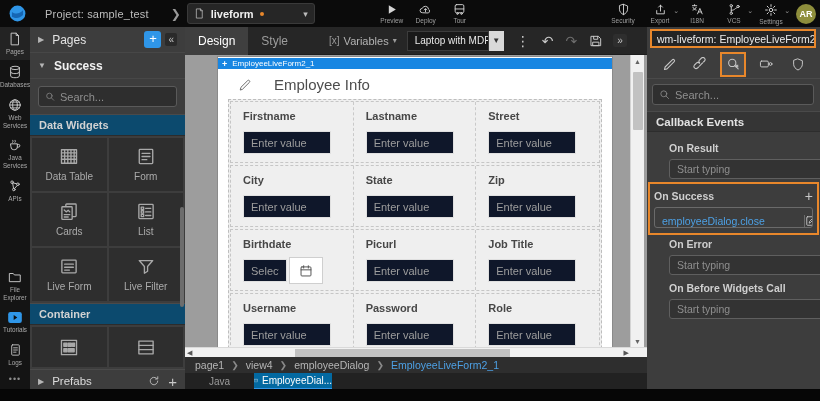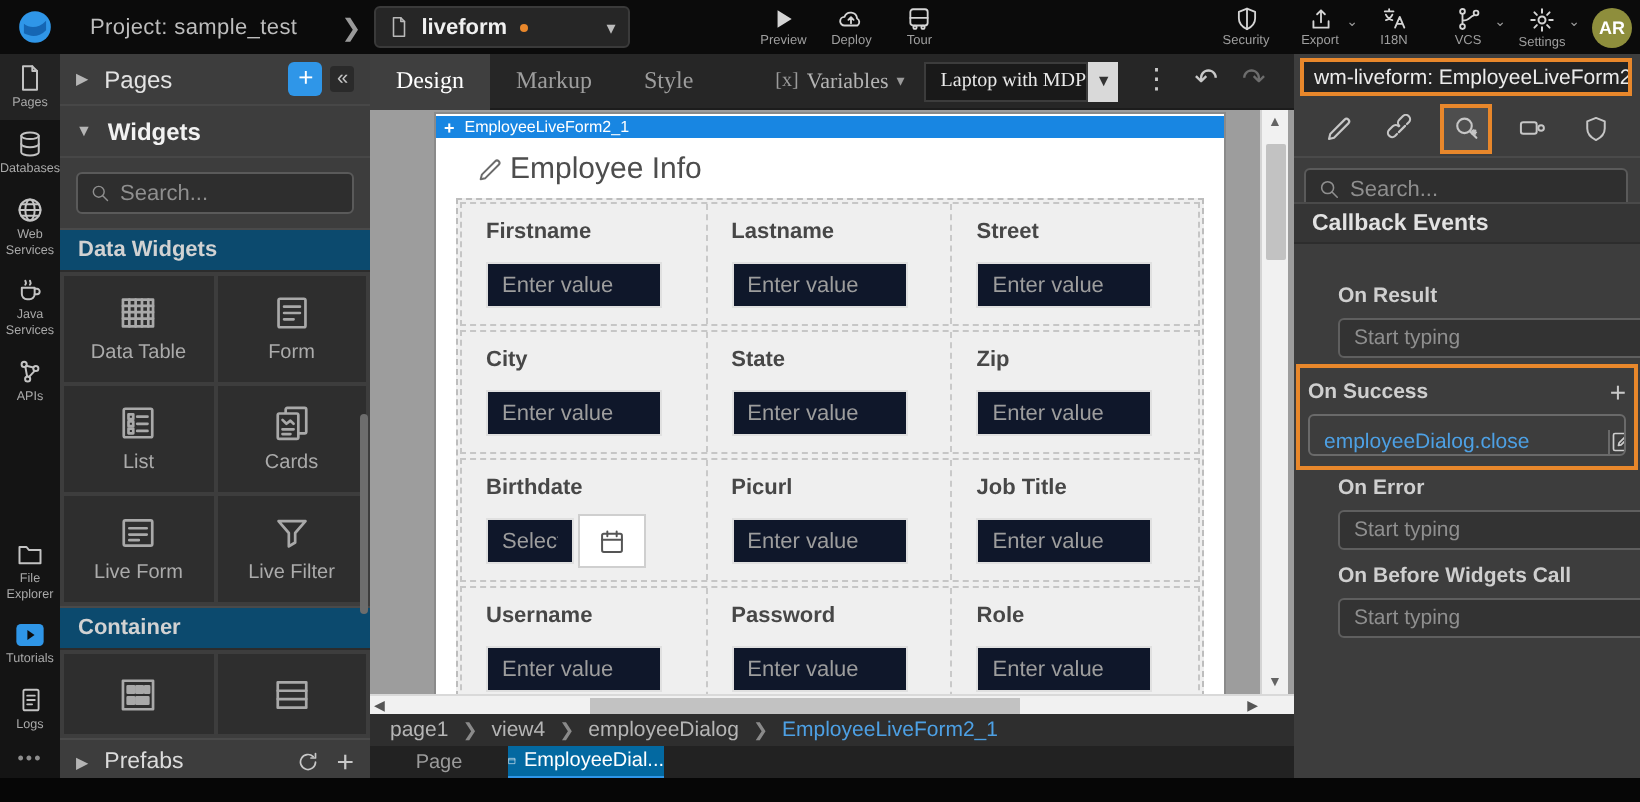--- a/index.html
+++ b/index.html
@@ -50,38 +50,38 @@
   .tile .tlbl { font-size:10px; color:#ababab; }
   .tile.short { height:40px; }
   .lp-foot { display:flex; align-items:center; height:23px; padding:0 8px; border-top:1px solid #4a4a4a; cursor:pointer; }
   .lp-foot .caret { font-size:8px; color:#b5b5b5; margin-right:8px; }
   .lp-foot .lp-title { font-size:11.5px; color:#dcdcdc; }
   .lp-foot .ficons { margin-left:auto; display:flex; gap:8px; color:#c8c8c8; align-items:center; }
   #lp-scrollthumb { position:absolute; right:1px; top:180px; width:4px; height:100px; background:#6d6d6d; border-radius:2px; }
 
   
   #center { position:absolute; left:185px; top:27px; width:462px; height:362px; background:#262626; }
-  #toolbar { position:relative; height:28px; background:#262626; display:flex; align-items:center; border-bottom:1px solid #1c1c1c;font-family:Liberation Serif, serif; }
+  #toolbar { position:relative; height:28px; background:#262626; display:flex; align-items:center; border-bottom:1px solid #1c1c1c; }
   .ed-tab { height:28px; display:flex; align-items:center; padding:0 13px; color:#9d9d9d; font-size:12px; cursor:pointer; }
   .ed-tab.active { background:#3f3f3f; color:#ffffff; }
   #variables-btn { display:flex; align-items:center; gap:4px; color:#b3b3b3; margin-left:28px; font-size:11px; cursor:pointer; }
   #variables-btn .vx { color:#9b9b9b; font-size:10px; }
   #device-select { display:flex; align-items:center; margin-left:10px; height:20px; cursor:pointer; }
   #device-select .dlabel { background:#191919; border:1px solid #3c3c3c; color:#e8e8e8; font-size:10px; height:20px; display:flex; align-items:center; padding:0 7px; width:82px; white-space:nowrap; overflow:hidden; }
   #device-select .dchev { width:15px; height:20px; background:#d9d9d9; color:#333; font-size:8px; display:flex; align-items:center; justify-content:center; }
   .tb-ic { color:#c9c9c9; margin-left:12px; cursor:pointer; font-size:14px; line-height:1; }
   .tb-ic.dim { color:#6d6d6d; }
   #expand-right { margin-left:10px; background:#2e2e2e; border-radius:2px; color:#c4c4c4; font-size:10px; padding:1px 4px; cursor:pointer; }
 
   
   #canvas { position:relative; height:292px; background:#9d9d9d; overflow:hidden; }
   #sheet { position:absolute; left:33px; top:2px; width:394px; height:290px; background:#ffffff; box-shadow:0 0 0 1px #8a8a8a; overflow:hidden; }
   #sel-bar { position:absolute; left:0; top:1px; width:100%; height:11px; background:#1886e2; color:#fff; display:flex; align-items:center; gap:5px; padding:0 4px; font-size:8px; cursor:move; }
   #sel-bar .cross { font-size:9px; font-weight:bold; }
-  #form-title { position:absolute; left:20px; top:19px; display:flex; align-items:center; gap:3px; color:#4d4d4d; }
+  #form-title { position:absolute; left:20px; top:19px; display:flex; align-items:center; gap:22px; color:#4d4d4d; }
   #form-title .ttl { font-size:15px; color:#4d4d4d; }
   #form-grid { position:absolute; left:10px; top:42px; width:374px; height:330px; background:#efefef; border:1px dashed #bdbdbd; padding:1px; }
   .f-row { display:flex; border:1px dashed #c6c6c6; margin-bottom:2px; background:#efefef; height:62px; }
   .f-cell { width:33.33%; padding:8px 12px 0; border-right:1px dashed #c9c9c9; cursor:pointer; }
   .f-cell:last-child { border-right:0; }
   .f-label { font-size:11px; font-weight:bold; color:#474747; margin-bottom:9px; }
   .f-input { width:88px; height:23px; background:#0f172a; border:1px solid #e0e0e0; font-size:11px; color:#9d9d9d; padding:0 7px; font-family:inherit; outline:0; }
   .f-input::placeholder { color:#9d9d9d; }
   .f-input.narrow { width:44px; }
   .date-wrap { display:flex; }
@@ -110,21 +110,21 @@
 
   
   #inspector { position:absolute; left:647px; top:27px; width:173px; height:362px; background:#3d3d3d; color:#d6d6d6; }
   #insp-title { position:absolute; left:3px; top:2px; width:166px; height:19px; background:#242424; border:2px solid #e8872b; display:flex; align-items:center; padding:0 5px; font-size:10.5px; color:#ececec; white-space:nowrap; overflow:hidden; }
   #insp-tabs { position:absolute; left:0; top:23px; width:173px; height:29px; display:flex; align-items:center; justify-content:space-around; padding:0 6px; border-bottom:1px solid #4a4a4a; }
   .insp-tab { width:26px; height:25px; display:flex; align-items:center; justify-content:center; color:#c6c6c6; cursor:pointer; }
   .insp-tab.active { background:#4e4e4e; border:2px solid #e8872b; }
   #insp-search { position:absolute; left:5px; top:57px; width:162px; height:21px; background:#2f2f2f; border:1px solid #5a5a5a; border-radius:3px; display:flex; align-items:center; gap:5px; padding:0 6px; color:#8f8f8f; }
   #insp-search input { background:transparent; border:0; outline:0; color:#cfcfcf; font-size:11px; width:118px; font-family:inherit; }
   #insp-search input::placeholder { color:#8f8f8f; }
-  #cb-header { position:absolute; left:0; top:74px; width:173px; height:21px; background:#353535; border-top:1px solid #4a4a4a; border-bottom:1px solid #2d2d2d; display:flex; align-items:center; padding:0 9px; font-weight:bold; font-size:11.5px; color:#e2e2e2; }
+  #cb-header { position:absolute; left:0; top:84px; width:173px; height:21px; background:#353535; border-top:1px solid #4a4a4a; border-bottom:1px solid #2d2d2d; display:flex; align-items:center; padding:0 9px; font-weight:bold; font-size:11.5px; color:#e2e2e2; }
   .ev { position:absolute; left:22px; width:162px; }
   .ev-head { display:flex; align-items:center; justify-content:space-between; height:15px; }
   .ev-label { font-size:10.5px; color:#cfcfcf; font-weight:bold; }
   .ev-add { color:#c9c9c9; font-size:14px; line-height:1; cursor:pointer; font-weight:normal; }
   .ev-input { margin-top:4px; width:162px; height:20px; background:#333333; border:1px solid #5f5f5f; border-radius:3px; color:#8f8f8f; font-size:10.5px; padding:0 7px; font-family:inherit; outline:0; }
   .ev-input::placeholder { color:#8f8f8f; }
   #ev-success { position:absolute; left:1px; top:155px; width:171px; border:2px solid #e8872b; padding:4px 4px 5px; }
   #ev-success .ev-head { height:15px; }
   .ev-valuebox { margin-top:4px; display:flex; align-items:flex-end; border:1px solid #6a6a6a; border-radius:3px; height:21px; overflow:hidden;gap:32px; }
   .ev-value { flex:1; display:flex; align-items:center; padding:0 7px; color:#4da0e4; font-size:10.5px; cursor:pointer; }
@@ -286,21 +286,21 @@
 
 <div id="leftpanel">
   <div class="lp-row">
     <span class="caret">▶</span>
     <span class="lp-title">Pages</span>
     <span id="pages-add">+</span>
     <span id="panel-collapse">«</span>
   </div>
   <div class="lp-row sec-open">
     <span class="caret">▼</span>
-    <span class="lp-title">Widgets</span>
+    <span class="lp-title">Success</span>
   </div>
   <div id="widget-search">
     <svg class="svgi" width="11" height="11" viewBox="0 0 24 24">
         <circle cx="10.5" cy="10.5" r="6.5"></circle>
         <path d="M15.3 15.3L21 21"></path>
       </svg>
     <input placeholder="Search..." style="">
   </div>
   <div class="group-hd">Data Widgets</div>
   <div class="tiles">
@@ -310,40 +310,40 @@
           <path d="M2.5 7.5h19M2.5 11.5h19M2.5 15.5h19M6.5 3.5v17M10.5 3.5v17M14.5 3.5v17M18.5 3.5v17"></path>
         </svg>
       <span class="tlbl">Data Table</span>
     </div>
     <div class="tile">
       <svg class="svgi" width="20" height="19" viewBox="0 0 24 24">
           <rect x="3.5" y="3" width="17" height="18" rx="1"></rect>
           <path d="M7 8h10M7 12h10M7 16h6"></path>
         </svg>
       <span class="tlbl">Form</span>
+    </div>
+    <div class="tile">
+      <svg class="svgi" width="20" height="19" viewBox="0 0 24 24">
+          <rect x="8" y="2.5" width="13" height="16" rx="1"></rect>
+          <rect x="3" y="6" width="13" height="16" rx="1" fill="#2e2e2e"></rect>
+          <path d="M6 10l2.5 2.5L11 10.5l2 2M6 16h7M6 19h5"></path>
+        </svg>
+      <span class="tlbl">Cards</span>
     </div>
     <div class="tile">
       <svg class="svgi" width="20" height="19" viewBox="0 0 24 24">
           <rect x="3" y="3" width="18" height="18" rx="1"></rect>
           <rect x="6" y="6.5" width="3" height="3"></rect>
           <path d="M11.5 8h6.5"></path>
           <rect x="6" y="11" width="3" height="3"></rect>
           <path d="M11.5 12.5h6.5"></path>
           <rect x="6" y="15.5" width="3" height="3"></rect>
           <path d="M11.5 17h6.5"></path>
         </svg>
       <span class="tlbl">List</span>
-    </div>
-    <div class="tile">
-      <svg class="svgi" width="20" height="19" viewBox="0 0 24 24">
-          <rect x="8" y="2.5" width="13" height="16" rx="1"></rect>
-          <rect x="3" y="6" width="13" height="16" rx="1" fill="#2e2e2e"></rect>
-          <path d="M6 10l2.5 2.5L11 10.5l2 2M6 16h7M6 19h5"></path>
-        </svg>
-      <span class="tlbl">Cards</span>
     </div>
     <div class="tile">
       <svg class="svgi" width="20" height="19" viewBox="0 0 24 24">
           <rect x="3" y="4" width="18" height="16" rx="1"></rect>
           <path d="M6.5 9h11M6.5 13h11M6.5 16.5h6"></path>
         </svg>
       <span class="tlbl">Live Form</span>
     </div>
     <div class="tile">
       <svg class="svgi" width="20" height="19" viewBox="0 0 24 24">
@@ -382,21 +382,20 @@
       <span style="font-size:15px;">+</span>
     </span>
   </div>
 
   <div id="lp-scrollthumb"></div>
 </div>
 
 <div id="center">
   <div id="toolbar">
     <div class="ed-tab active">Design</div>
-    <div class="ed-tab">Markup</div>
     <div class="ed-tab">Style</div>
     <div id="variables-btn">
       <span class="vx">[x]</span>
       <span>Variables</span>
       <span style="font-size:8px;color:#9b9b9b;">▾</span>
     </div>
     <div id="device-select">
       <span class="dlabel">Laptop with MDPI Screen</span>
       <span class="dchev">▼</span>
     </div>
@@ -506,21 +505,21 @@
     <span class="crumb">page1</span>
     <span class="sep">❯</span>
     <span class="crumb">view4</span>
     <span class="sep">❯</span>
     <span class="crumb">employeeDialog</span>
     <span class="sep">❯</span>
     <span class="crumb current">EmployeeLiveForm2_1</span>
   </div>
 
   <div id="bottomtabs">
-    <div class="btab">Page</div>
+    <div class="btab">Java</div>
     <div class="btab active">
       <svg class="svgi" width="10" height="9" viewBox="0 0 24 24">
           <rect x="3" y="4" width="18" height="16"></rect>
           <path d="M3 8.5h18"></path>
         </svg>
       <span>EmployeeDial...</span>
     </div>
   </div>
 </div>
 

